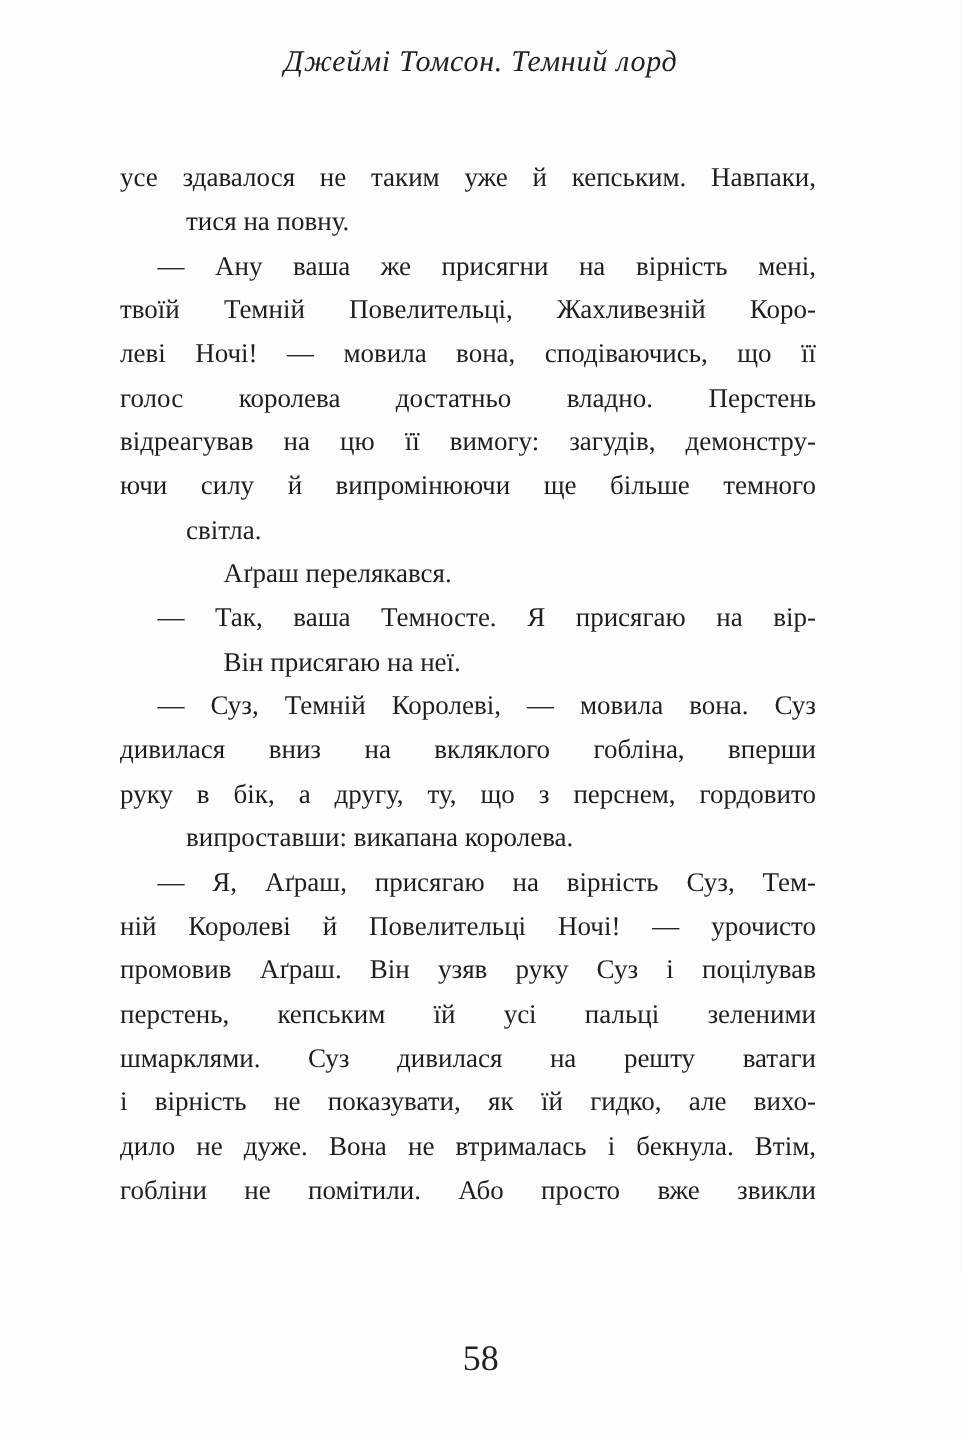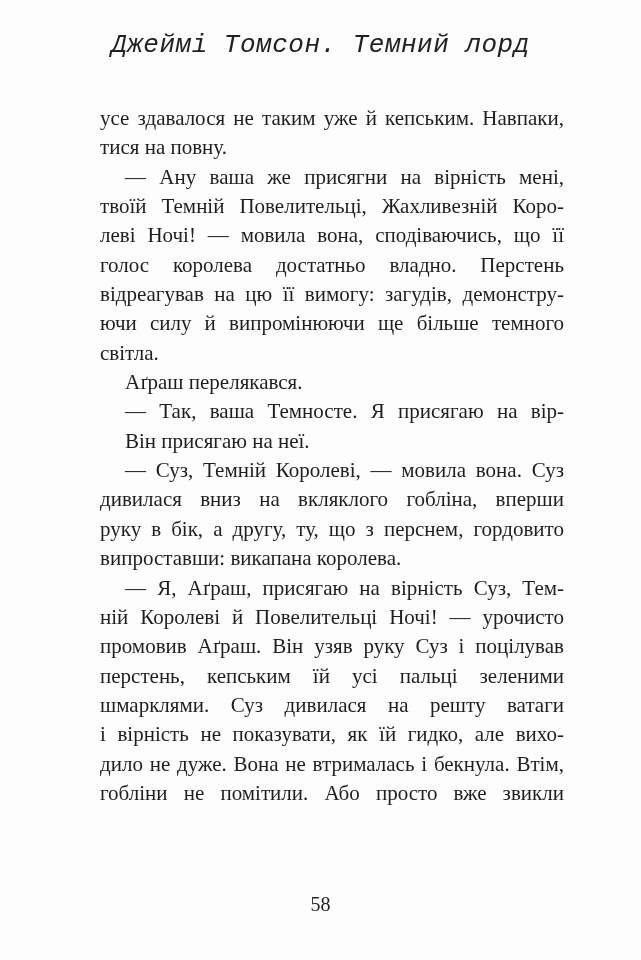--- a/index.html
+++ b/index.html
@@ -16,52 +16,53 @@
     overflow: hidden;
     font-family: "Liberation Serif", "DejaVu Serif", serif;
     color: #1e1e1e;
   }
   .running-header {
     position: absolute;
     top: 30px;
     left: 0;
     right: 0;
     text-align: center;
-    font-family: Liberation Mono, monospace;
+    font-family: Liberation Serif, serif;
     font-style: italic;
-    font-size: 26px;
+    font-size: 20px;
     letter-spacing: 0.5px;
     color: #222;
   }
   .page-body {
     position: absolute;
     top: 104px;
-    left: 100px;
+    left: 80px;
     width: 464px;
-    font-size: 21px;
+    font-size: 18px;
     line-height: 29.35px;
   }
   .page-body .line {
     text-align: justify;
     text-align-last: justify;
     white-space: normal;
   }
   .page-body .line.last {
     text-align-last: left;
+    margin-left: 44px;
   }
   .page-body .line.indent {
     text-indent: 25px;
   }
   .page-number {
     position: absolute;
     top: 893px;
     left: 0;
     right: 0;
     text-align: center;
-    font-size: 20px;
+    font-size: 24px;
     color: #222;
   }
 </style>
 </head>
 <body>
 
 <div class="book-page">
   <div class="running-header">Джеймі Томсон. Темний лорд</div>
 
   <div class="page-body">

